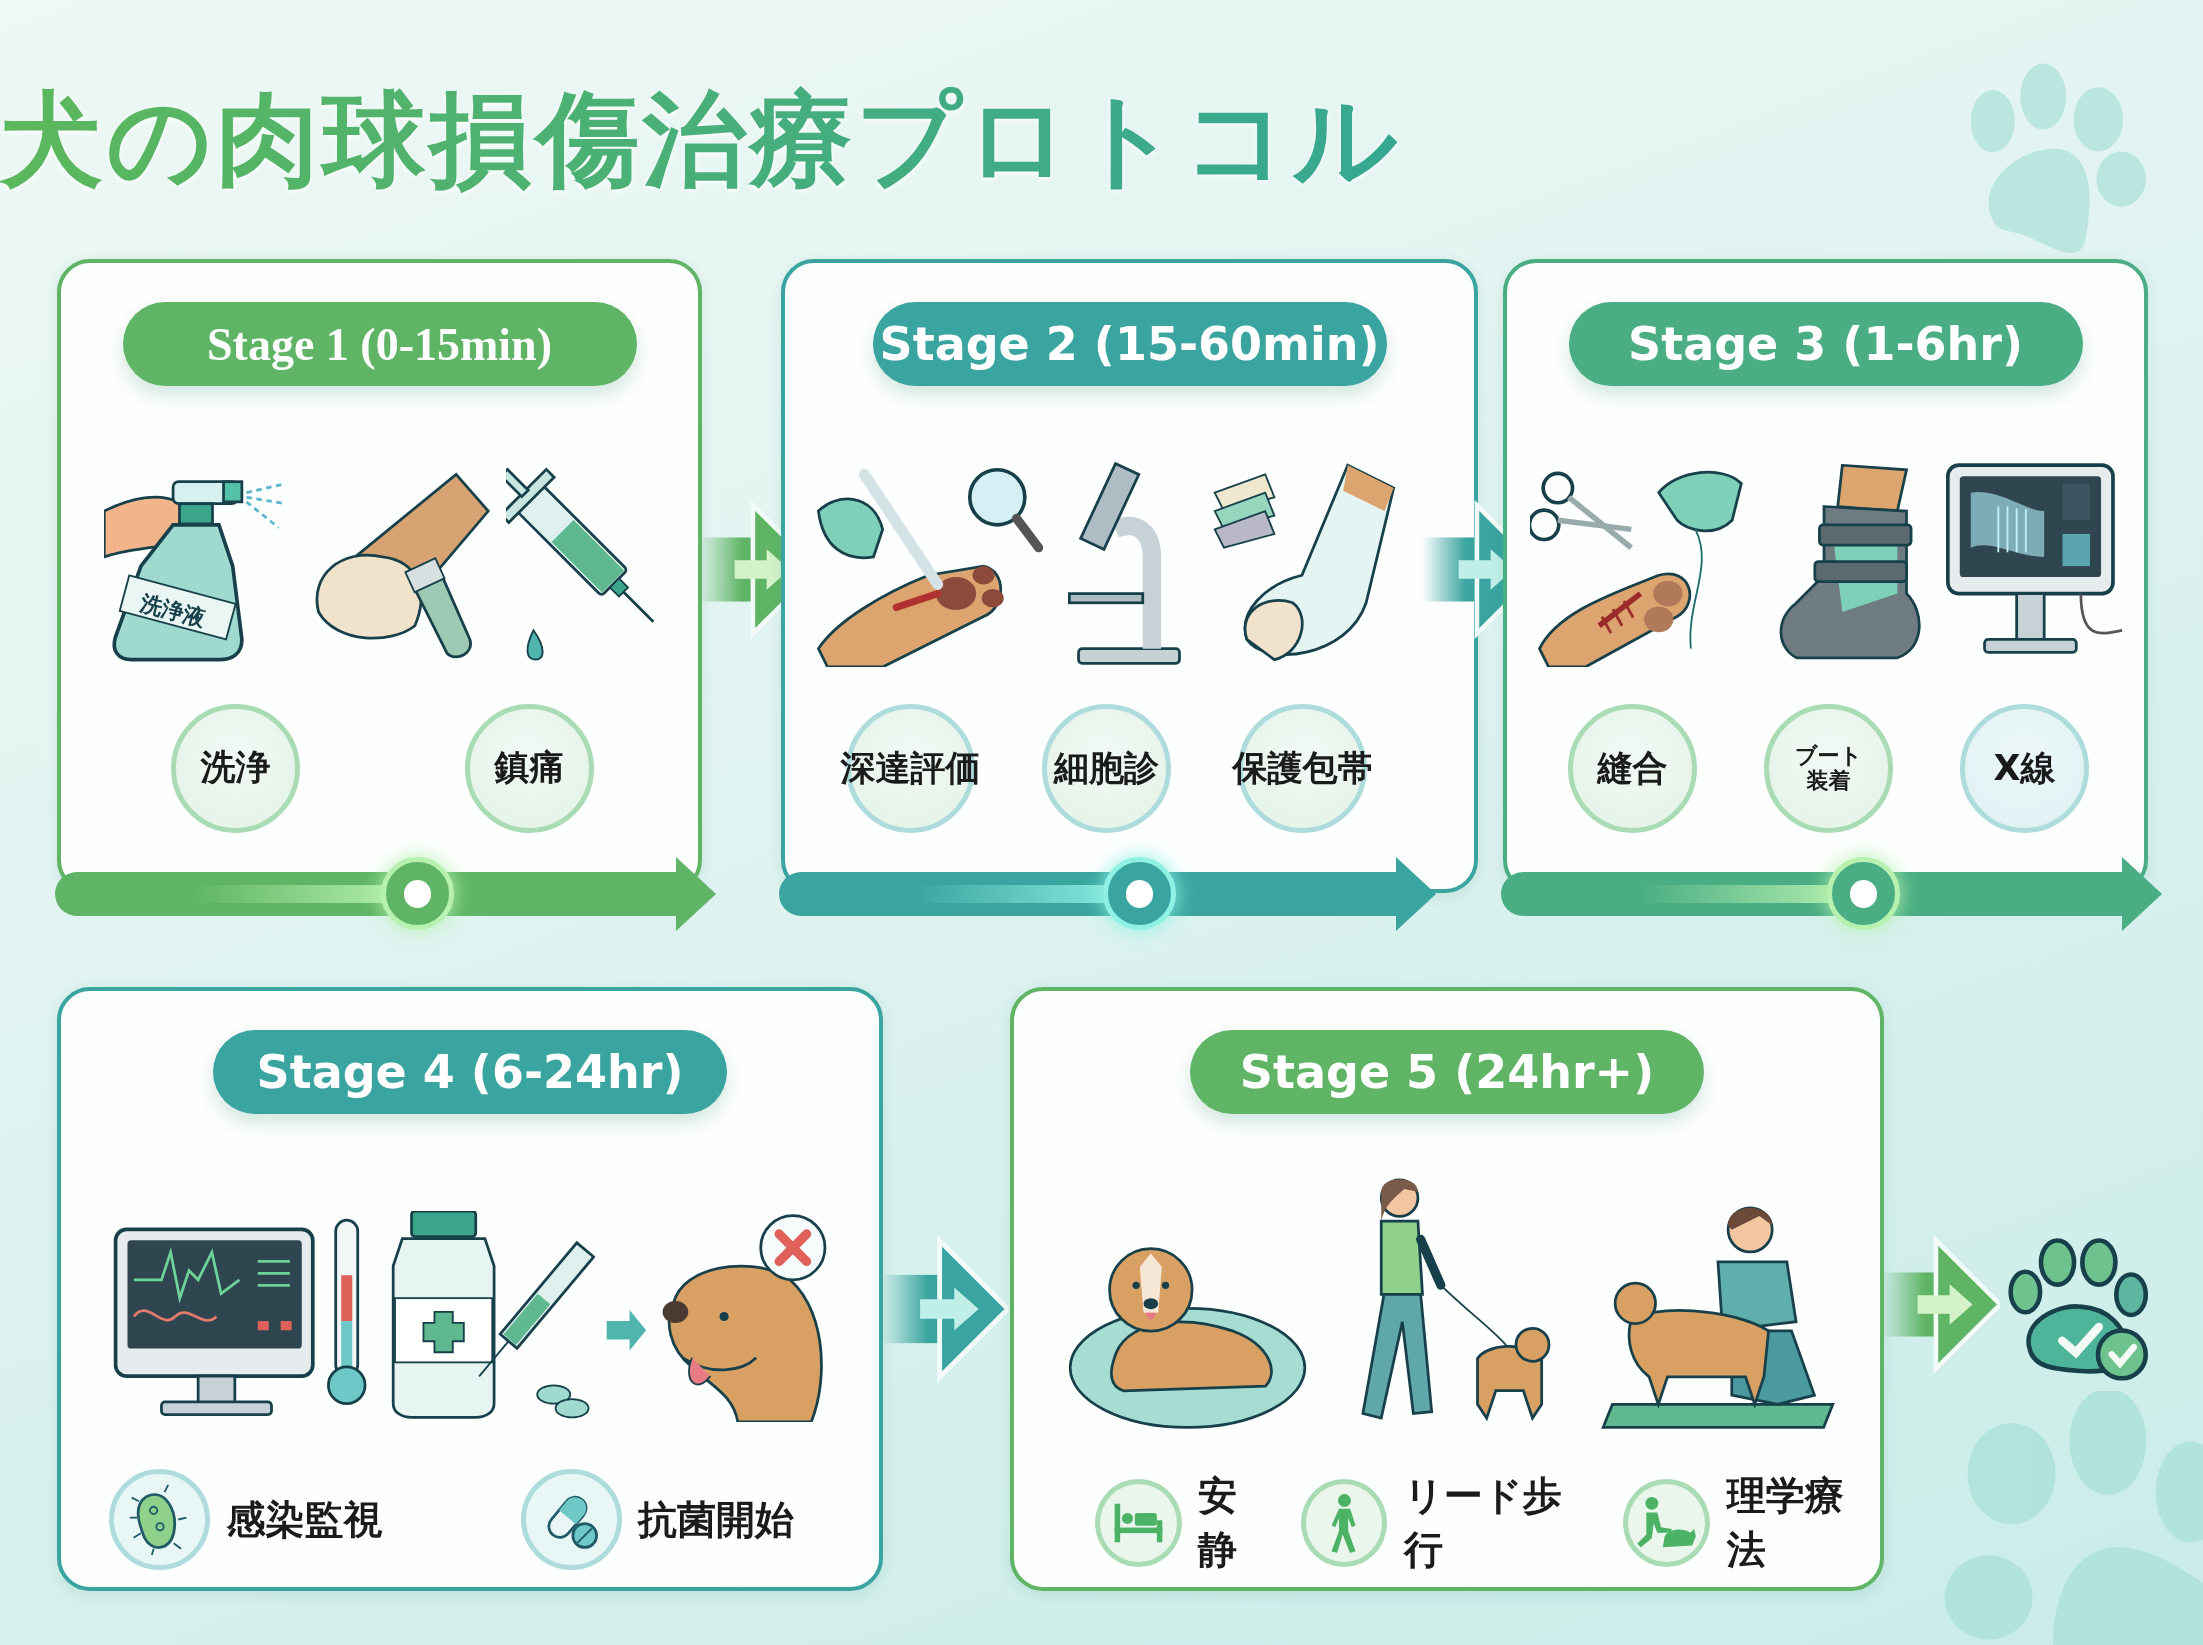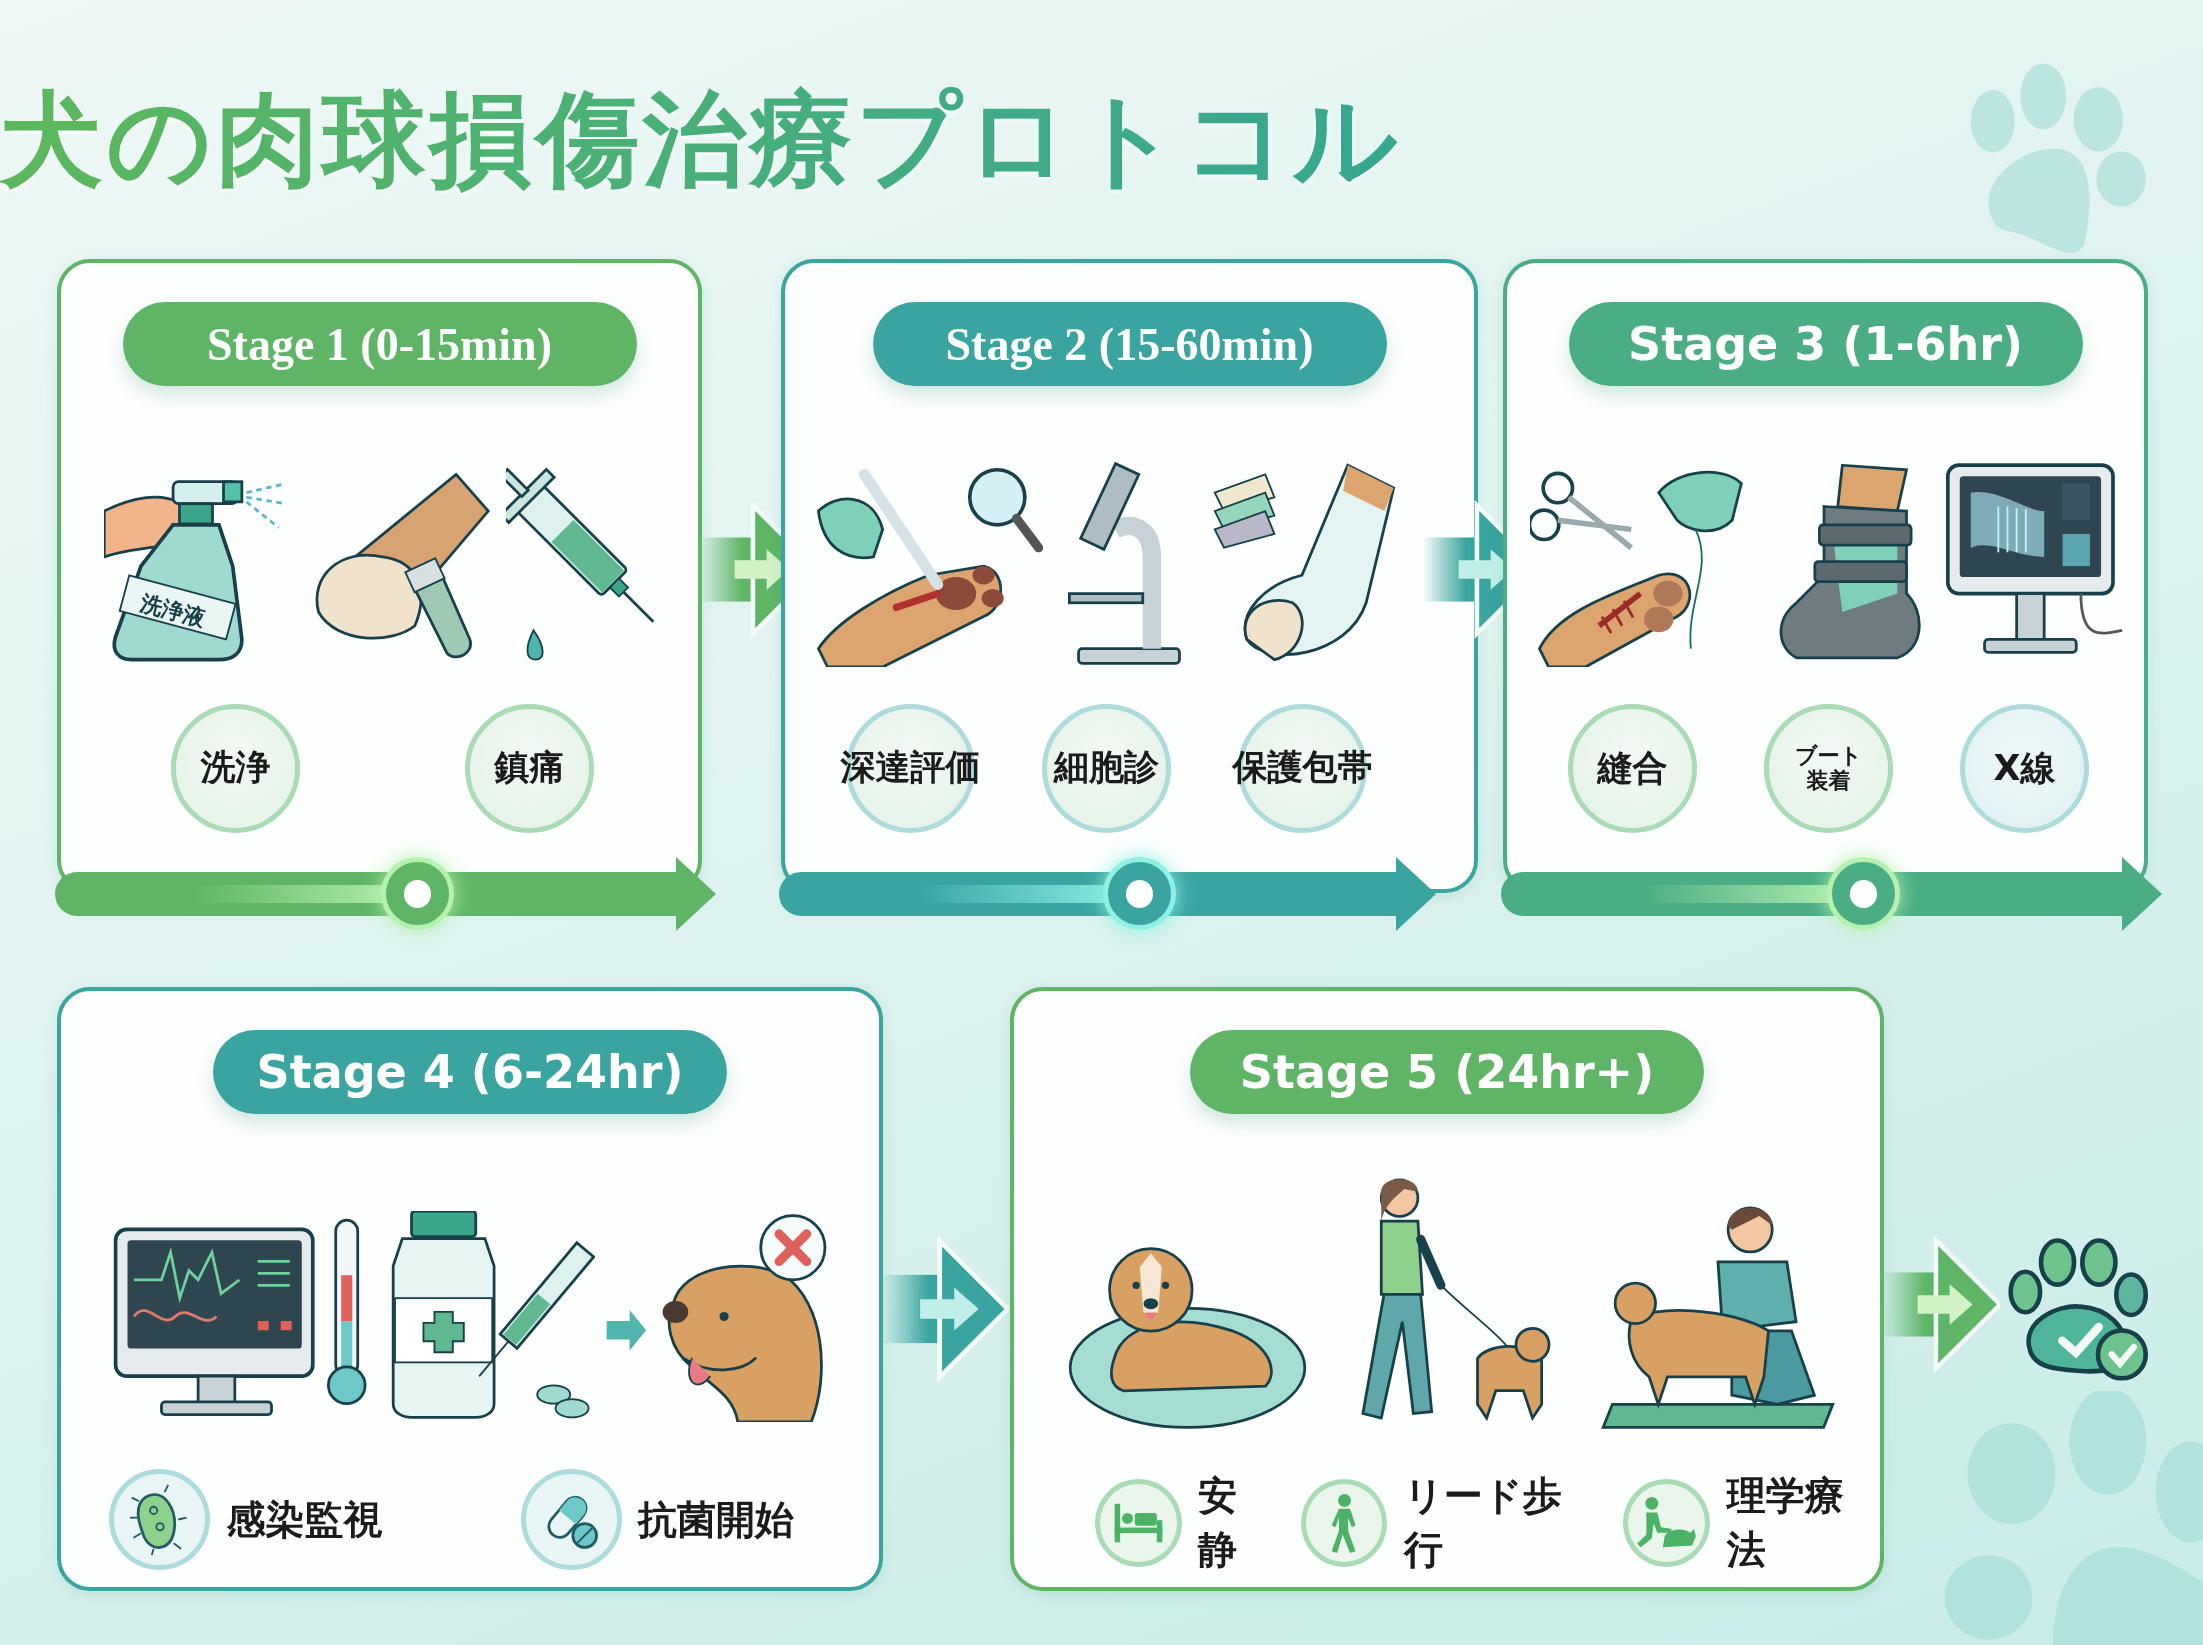--- a/index.html
+++ b/index.html
@@ -151,21 +151,21 @@
       <linearGradient id="gfade" x1="0" x2="1">
         <stop offset="0" stop-color="#5fb565" stop-opacity="0"></stop>
         <stop offset="0.6" stop-color="#5fb565"></stop>
       </linearGradient>
     </defs>
   <rect x="0" y="45" width="80" height="70" fill="url(#gfade)"></rect>
   <path d="M60 10 L130 80 L60 150Z" fill="#5fb565" stroke="#f2fbf7" stroke-width="5"></path>
   <path d="M40 70 L75 70 L75 58 L100 80 L75 102 L75 90 L40 90Z" fill="#d3f2c8"></path>
 </svg>
 
-<div class="card" style="--c:#3aa5a0;left:781px;top:259px;width:697px;height:634px;font-family:Liberation Serif, serif;">
+<div class="card" style="--c:#3aa5a0;left:781px;top:259px;width:697px;height:634px;">
   <div class="pill" style="top:39px;width:514px;">Stage 2 (15-60min)</div>
   <div class="illus" style="left:18.4px;top:184px;width:606px;height:220px;">
     <svg width="239" height="211" viewBox="0 0 260 230">
       <path d="M10 210 C30 180 80 150 130 130 L190 120 C215 125 215 165 190 175 L80 230 L20 230Z" fill="#dca46f" stroke="#17404a" stroke-width="3"></path>
       <ellipse cx="160" cy="150" rx="22" ry="18" fill="#8c4a3a"></ellipse>
         <ellipse cx="190" cy="130" rx="12" ry="10" fill="#8c4a3a"></ellipse>
         <ellipse cx="200" cy="155" rx="12" ry="10" fill="#8c4a3a"></ellipse>
       <path d="M95 165 L140 150" stroke="#b0322e" stroke-width="8" stroke-linecap="round"></path>
       <path d="M10 60 C30 40 70 40 80 80 L70 110 C40 115 15 100 10 60Z" fill="#7fd0b8" stroke="#17404a" stroke-width="3"></path>
       <line x1="60" y1="20" x2="140" y2="140" stroke="#d6e3e6" stroke-width="12" stroke-linecap="round"></line>

